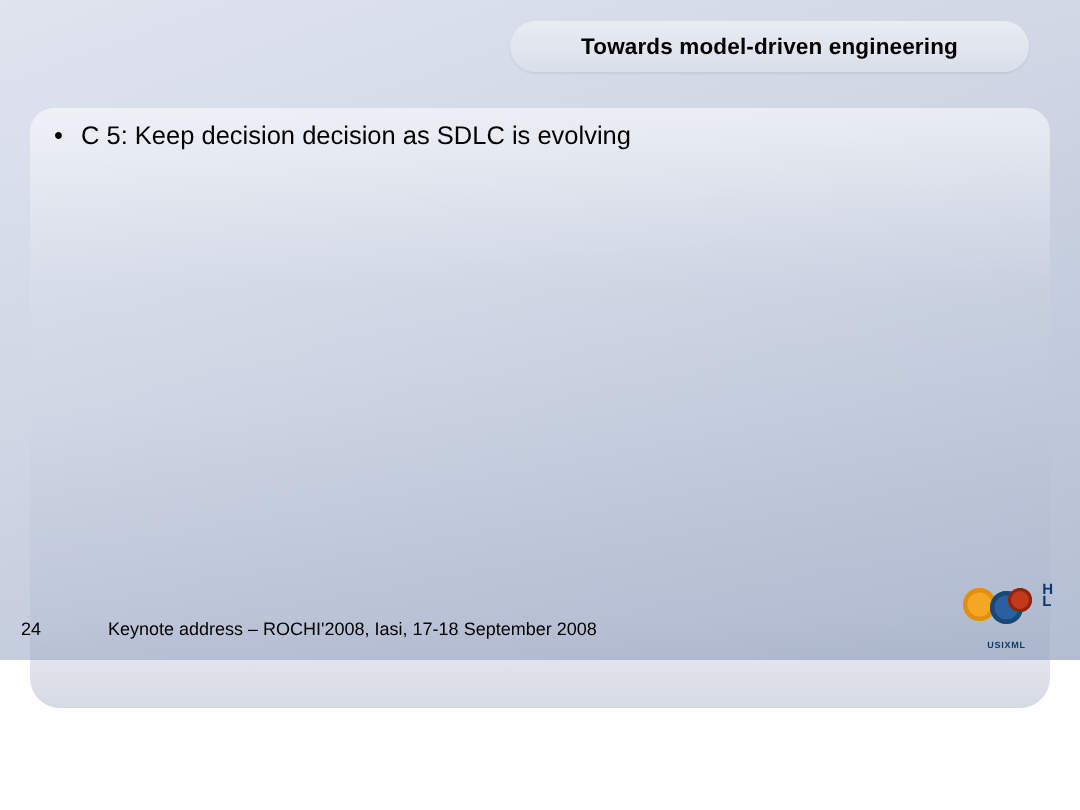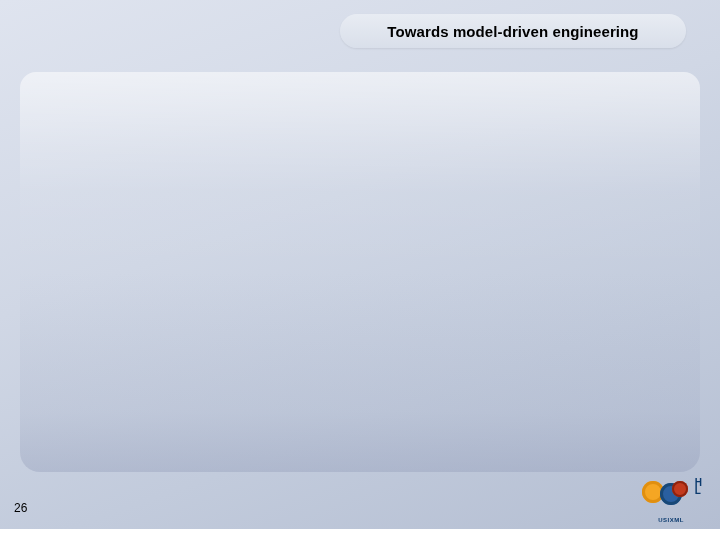--- a/index.html
+++ b/index.html
@@ -6,21 +6,21 @@
     margin: 0;
     padding: 0;
     width: 720px;
     height: 540px;
     font-family: Verdana, Arial, sans-serif;
     overflow: hidden;
   }
   .slide {
     position: relative;
     width: 720px;
-    height: 529px;
+    height: 440px;
     background: linear-gradient(160deg, #dfe4ef 0%, #d0d7e5 40%, #c2cbdc 70%, #b4bed2 100%);
   }
   
   .title-pill {
     position: absolute;
     top: 14px;
     right: 34px;
     width: 346px;
     height: 34px;
     background: linear-gradient(180deg, #e8ecf3 0%, #d9dfea 100%);
@@ -144,24 +144,28 @@
 <body>
 
 <div class="slide">
 
   <div class="title-pill">
     <span>Towards model-driven engineering</span>
   </div>
 
   <div class="body-panel">
     <div class="bullets">
+      <div class="bullet-l1">
+        <span>C 5: Keep decision decision as SDLC is evolving</span>
+      </div>
     </div>
   </div>
 
-  <div class="slide-number">26</div>
+  <div class="slide-number">24</div>
+  <div class="footer-text">Keynote address – ROCHI'2008, Iasi, 17-18 September 2008</div>
 
   <div class="logo">
     <div class="gear g-yellow"></div>
     <div class="gear g-blue"></div>
     <div class="gear g-red"></div>
     <div class="hl">H<br>L</div>
     <div class="txt">USIXML</div>
   </div>
 
 </div>

